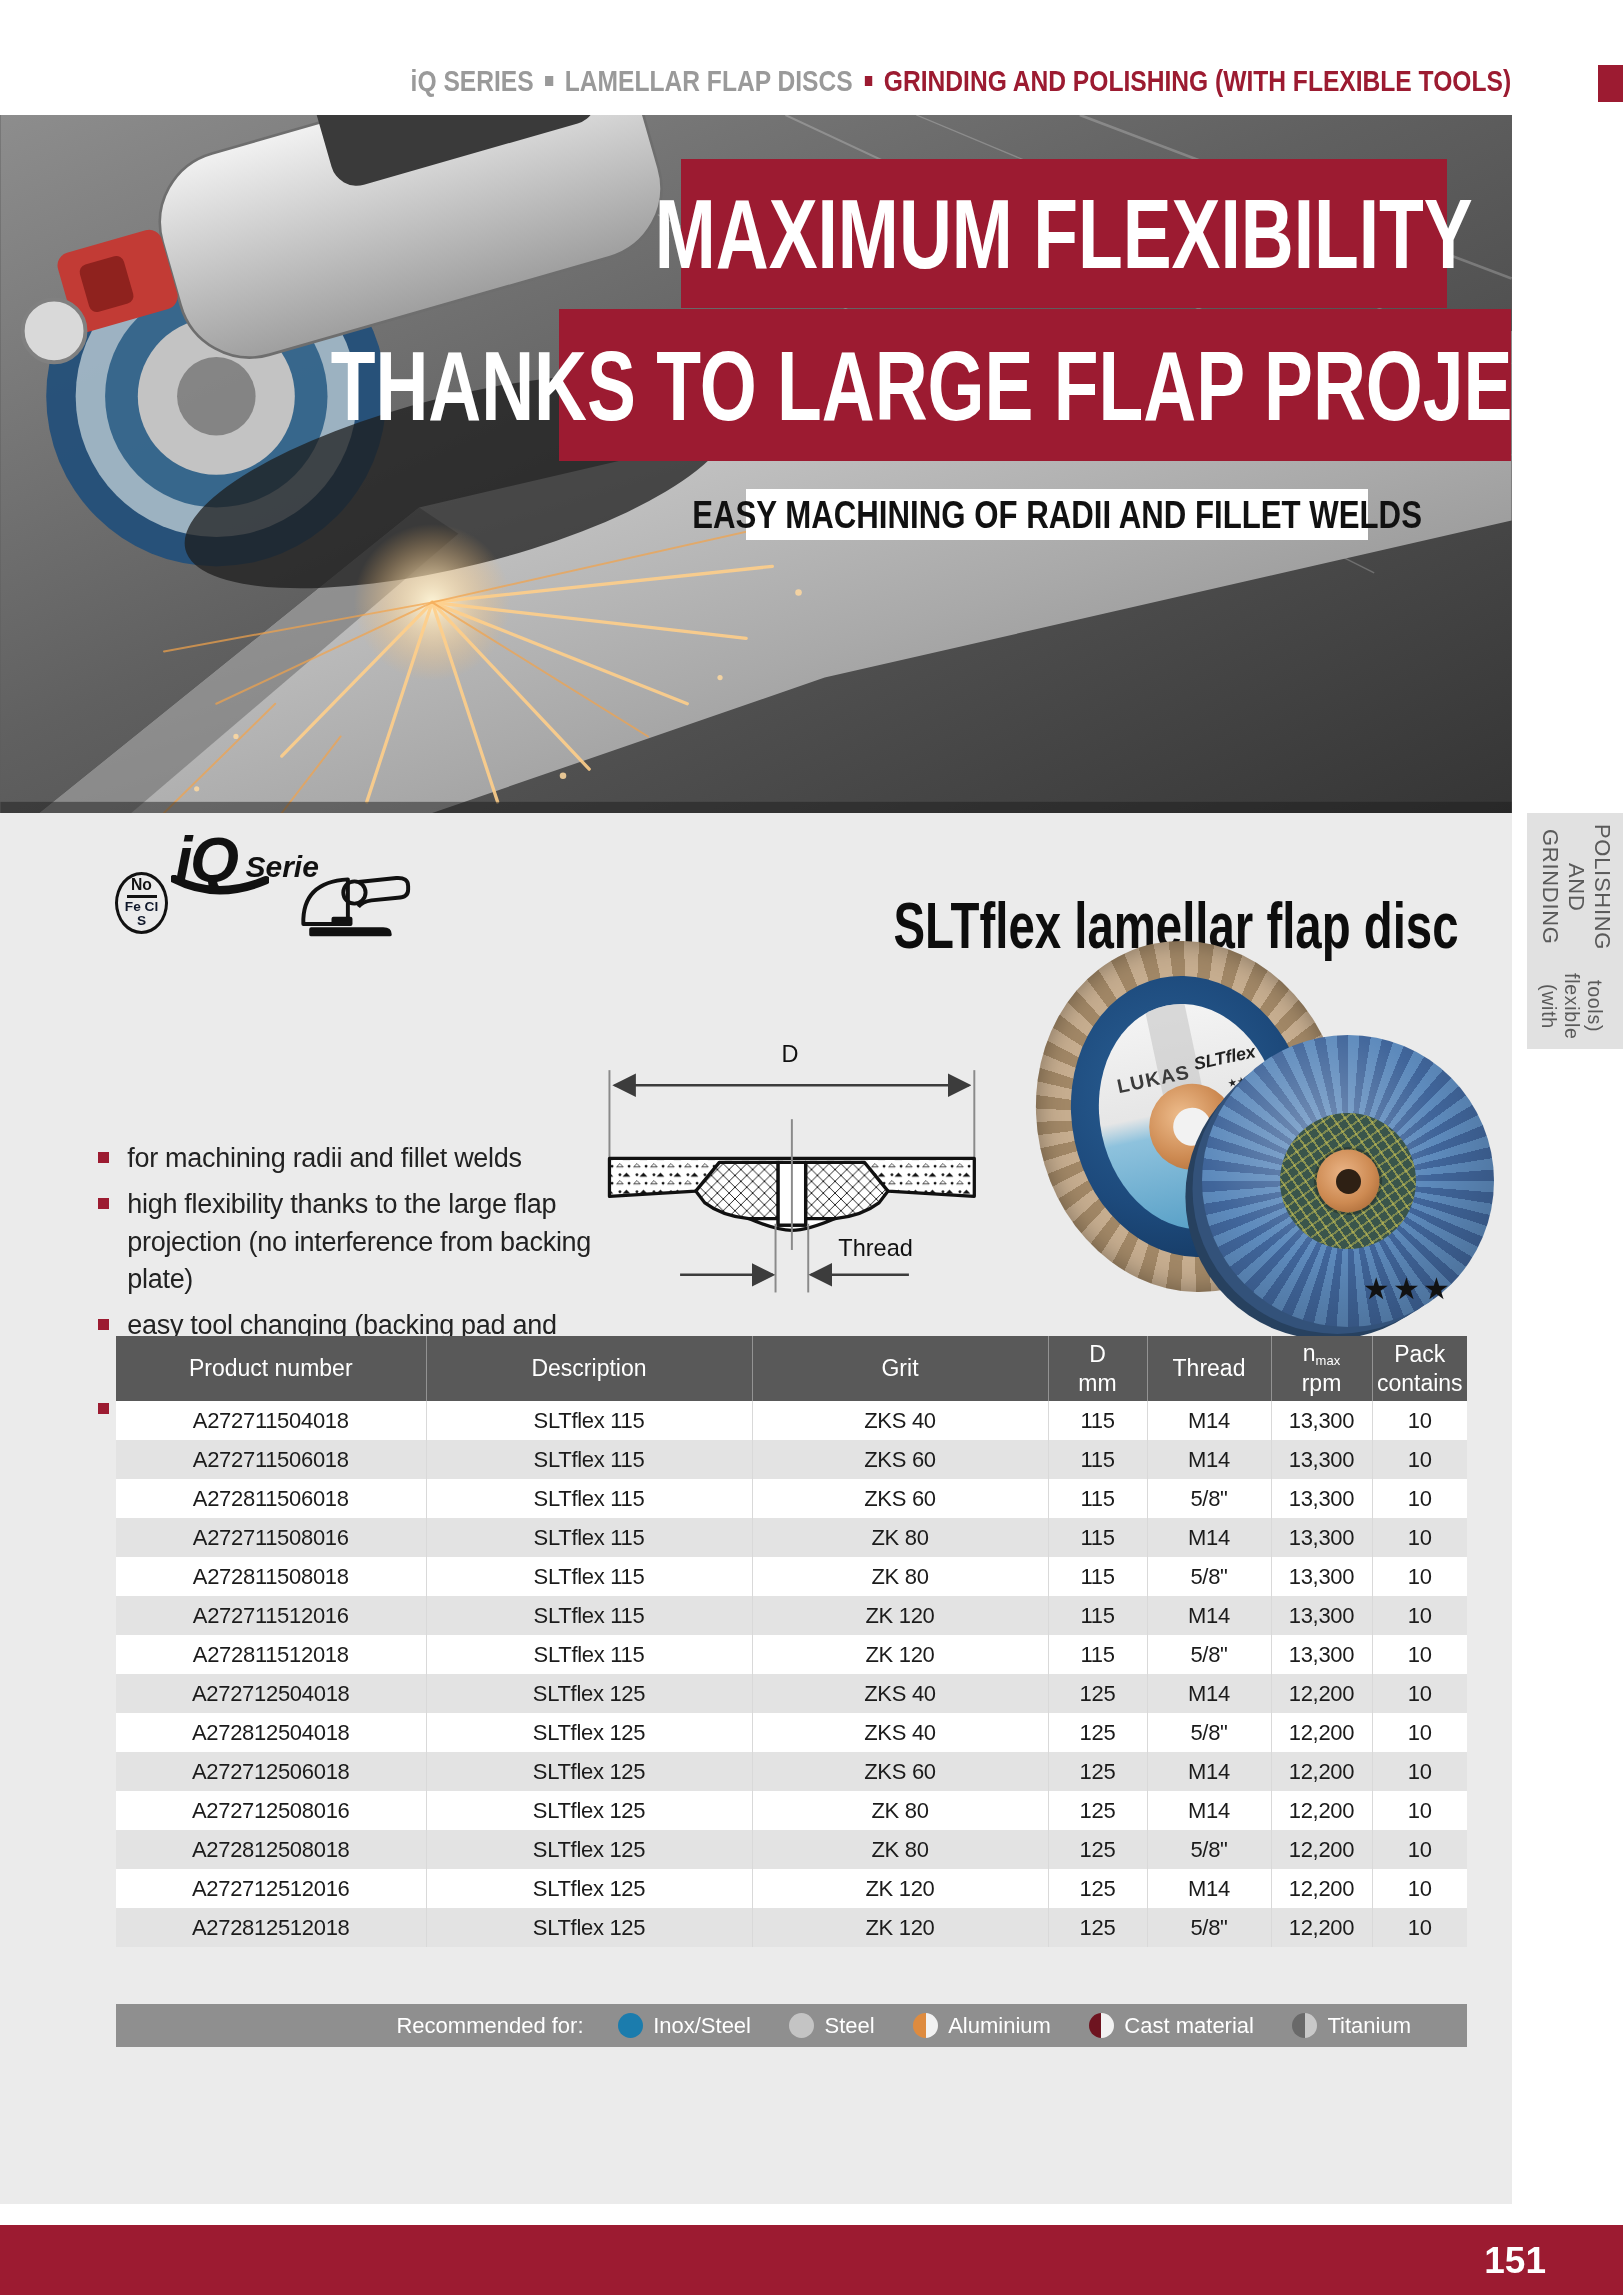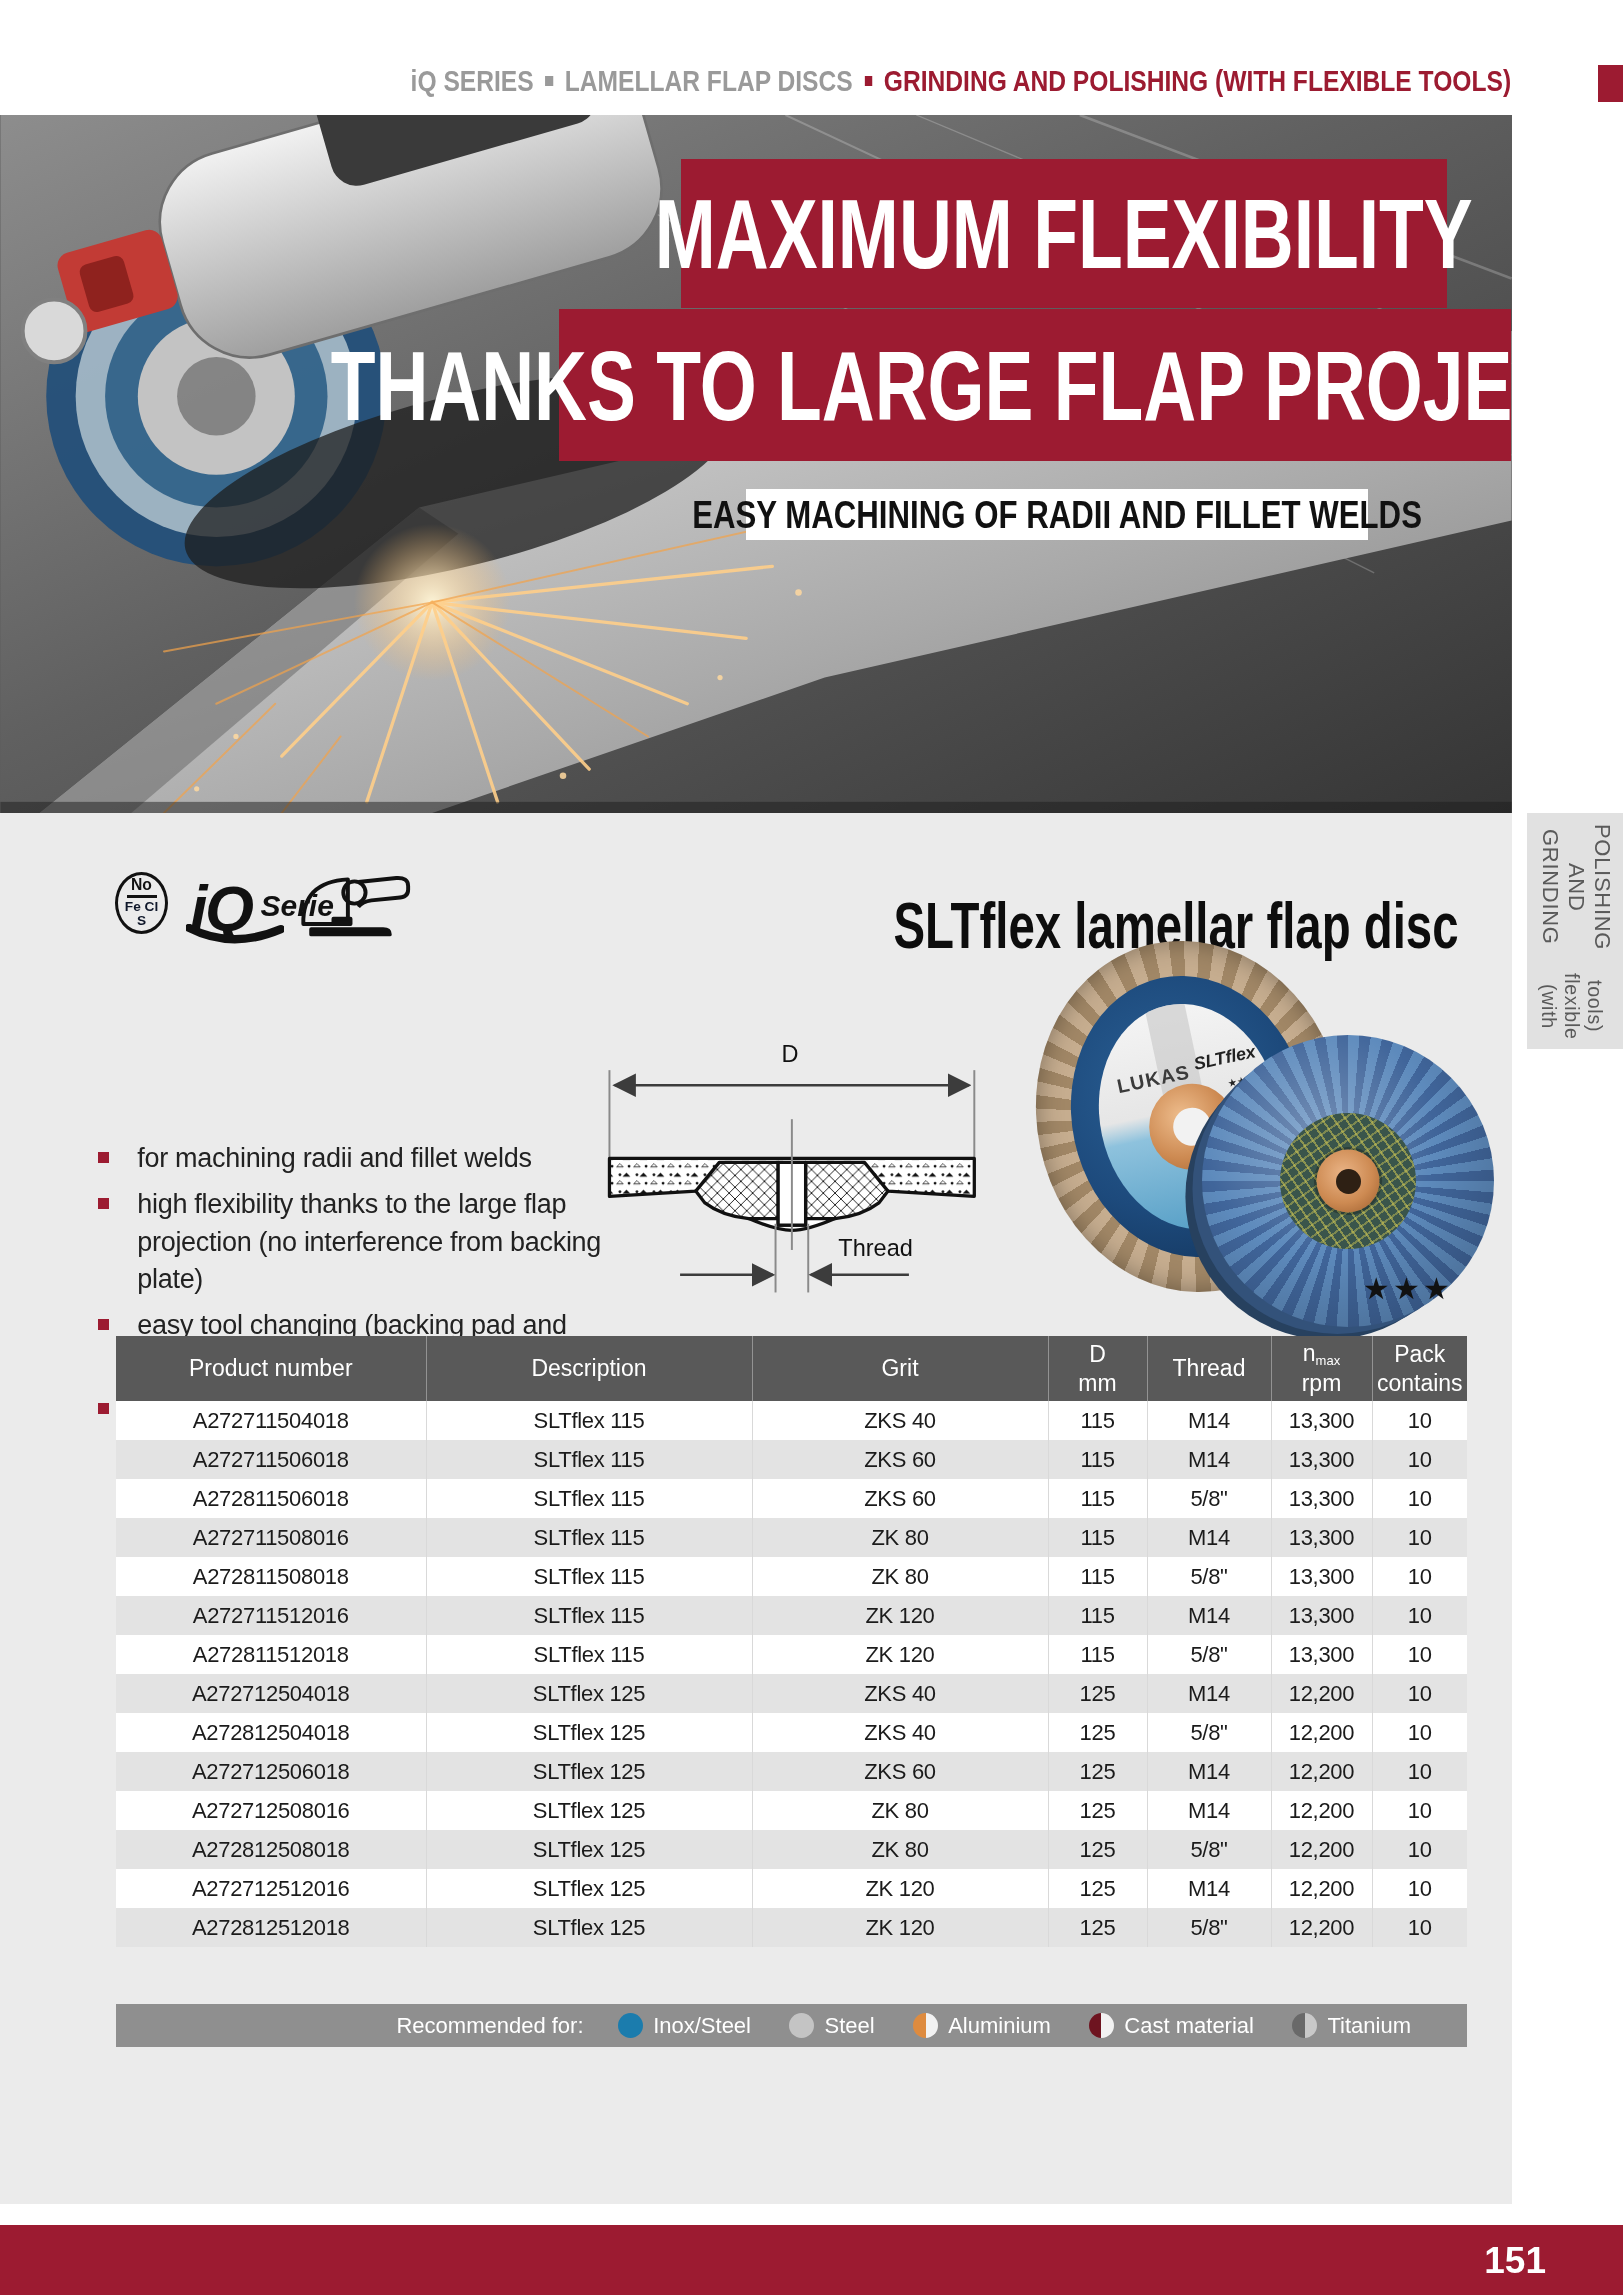--- a/index.html
+++ b/index.html
@@ -33,42 +33,42 @@
 
   
   .contentbg{left:0;top:813px;width:1512px;height:1391px;background:#ebebeb;}
 
   
   .mat-circle{left:115px;top:872px;width:47px;height:56px;border:3.9px solid #111;border-radius:50%;
               display:flex;flex-direction:column;align-items:center;justify-content:center;background:transparent;}
   .mat-circle .t{font-size:15.7px;font-weight:800;line-height:1;color:#111;}
   .mat-circle .bar{width:30px;height:2.6px;background:#111;margin:2px 0;}
   .mat-circle .m{font-size:13.7px;font-weight:700;line-height:1.05;color:#0f172a;}
-  .iq-logo{left:175px;top:872px;height:72px;display:flex;align-items:center;margin-left:15px;}
+  .iq-logo{left:175px;top:816px;height:72px;display:flex;align-items:flex-end;}
   .iq-main{font-size:63px;font-weight:800;font-style:italic;color:#111;line-height:.9;letter-spacing:-2.6px;position:relative;}
   .iq-swoosh{position:absolute;left:-3.9px;bottom:-9.2px;}
   .iq-suffix{font-size:30px;font-weight:800;font-style:italic;color:#111;margin-left:9.2px;margin-bottom:3.9px;}
   .grinder-badge{left:285px;top:861px;}
 
   
   .side-tab{left:1527px;top:813px;width:97px;height:236px;background:#e1e1e1;
             display:flex;align-items:center;justify-content:center;}
   .side-tab .vt{writing-mode:vertical-lr;display:flex;gap:2.6px;color:#5a5a5a;text-align:center;}
   .side-tab .vt .l1{font-size:22px;letter-spacing:0.7px;}
   .side-tab .vt .l2{font-size:19.6px;letter-spacing:0.7px;}
 
   
   .prod-title{right:164px;top:889px;font-size:64px;font-weight:800;color:#0d0d0d;text-align:right;}
   .stars-row{left:1349px;top:1271px;width:118px;text-align:center;font-size:30px;color:#111;letter-spacing:3.3px;}
 
   
   .features{left:98px;top:1140px;width:517px;}
   .feat{display:flex;margin-bottom:9.2px;}
   .feat .sq{flex:0 0 11px;width:11px;height:11px;background:#9c1b31;margin-top:11.8px;margin-right:18.3px;}
-  .feat .txt{font-size:27px;line-height:1.38;color:#222;letter-spacing:-0.3px;margin-left:10px;}
+  .feat .txt{font-size:27px;line-height:1.38;color:#222;letter-spacing:-0.3px;}
 
   
   .diagram{left:582px;top:1034px;}
 
   
   .discs{left:1037px;top:932px;width:474px;height:412px;}
   .disc-back{position:absolute;left:0;top:7.9px;width:306px;height:353px;transform:rotate(-12deg);}
   .disc-back .flaps{position:absolute;inset:0;border-radius:50%;
       background:repeating-conic-gradient(#c6ad8f 0deg 5deg,#a18766 5deg 10deg);
       box-shadow:inset 0 0 26px rgba(0,0,0,.35);}

